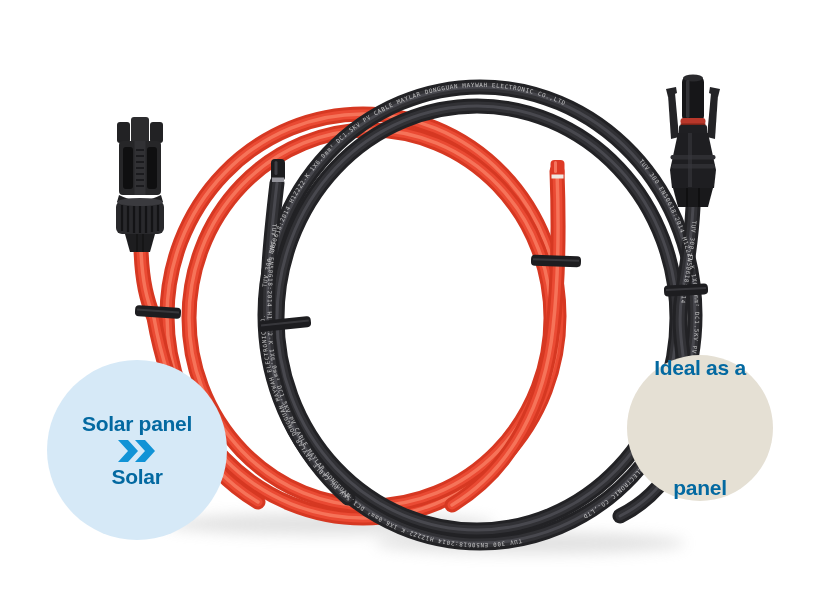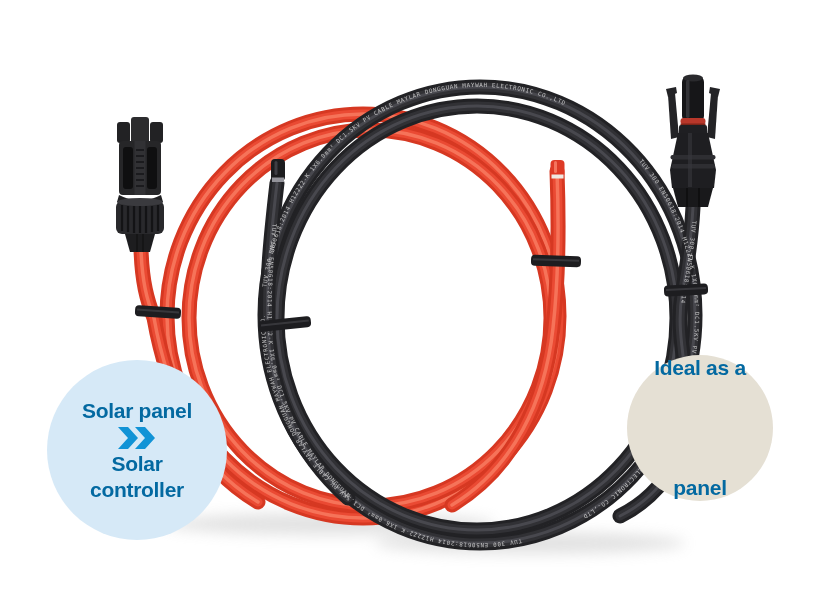--- a/index.html
+++ b/index.html
@@ -163,21 +163,20 @@
     </g>
   </svg>
 
   <div class="badge badge-blue">
     <div class="badge-line">Solar panel</div>
     <svg class="chevrons" width="38" height="22" viewBox="0 0 38 22">
       <path d="M0 0 H10 L20 11 L10 22 H0 L10 11 Z" fill="#1193d6"></path>
       <path d="M17 0 H27 L37 11 L27 22 H17 L27 11 Z" fill="#1193d6"></path>
     </svg>
     <div class="badge-line">Solar</div>
-    <div class="badge-line">controller</div>
   </div>
 
   <div class="badge badge-beige">
     <div class="badge-line">Ideal as a</div>
     <div class="badge-line">panel</div>
   </div>
 
 </div>
 
 </body></html>

